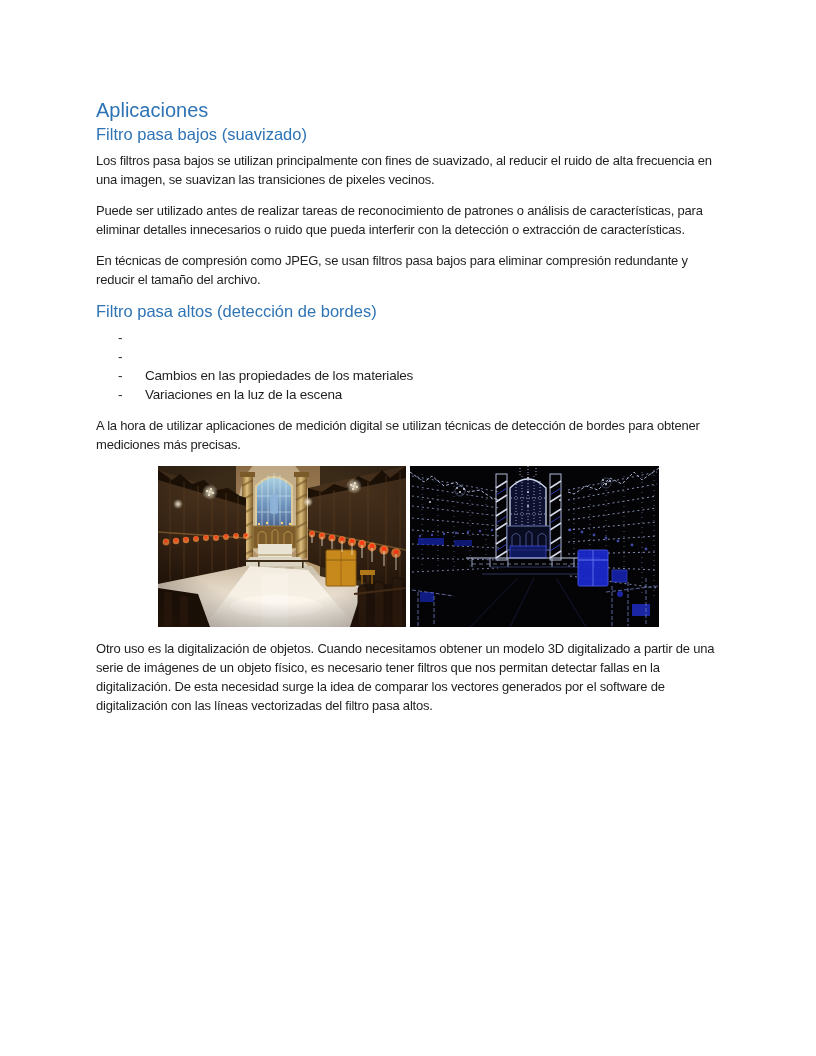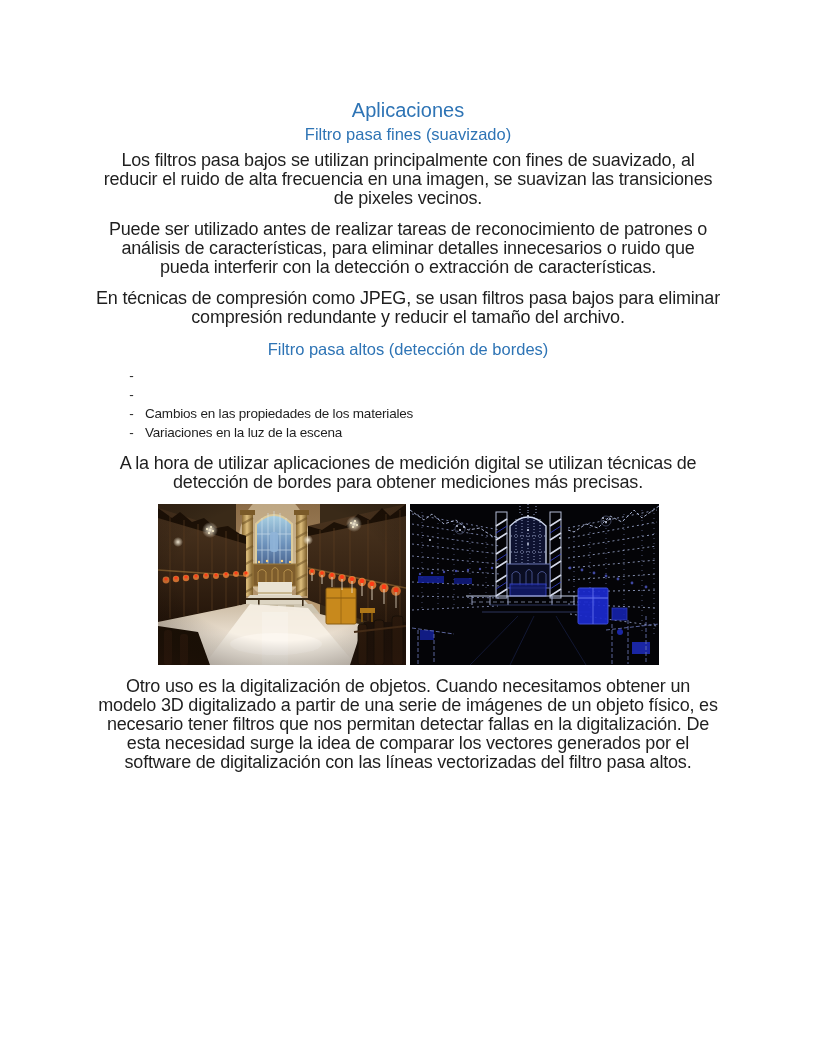--- a/index.html
+++ b/index.html
@@ -8,41 +8,40 @@
     font-family:"Liberation Sans",sans-serif;
     color:#1f1f1f;
     -webkit-font-smoothing:antialiased;
   }
   .page{
     box-sizing:border-box;
     width:816px;height:1056px;
     padding:99px 96px 40px 96px;
     background:#ffffff;
     overflow:hidden;
-    text-align:center;
   }
   .doc-title{
     color:#2E74B5;
     font-size:20px;
     font-weight:400;
     line-height:22px;
     margin:0 0 3px 0;
     letter-spacing:0;
   }
   h2.h2{
     color:#2E74B5;
     font-size:16.5px;
     font-weight:400;
     line-height:20px;
     margin:8px 0 7px 0;
   }
   h2.h2.first{margin-top:3px;}
   p.body-p{
     margin:0 0 12px 0;
-    font-size:18px;
+    font-size:13px;
     line-height:19px;
     letter-spacing:-0.2px;
   }
   ul.dash-list{
     list-style:none;
     margin:0 0 12px 0;
     padding:0;
   }
   ul.dash-list li{
     display:flex;
@@ -74,21 +73,21 @@
   .figure.wide{width:249px;}
   .figure svg{display:block;width:100%;height:100%;}
 </style>
 </head>
 <body>
 
 <div class="page">
 
   <h1 class="doc-title">Aplicaciones</h1>
 
-  <h2 class="h2 first">Filtro pasa fines (suavizado)</h2>
+  <h2 class="h2 first">Filtro pasa bajos (suavizado)</h2>
   <p class="body-p">Los filtros pasa bajos se utilizan principalmente con fines de suavizado, al reducir el ruido de alta frecuencia en una imagen, se suavizan las transiciones de pixeles vecinos.</p>
   <p class="body-p">Puede ser utilizado antes de realizar tareas de reconocimiento de patrones o análisis de características, para eliminar detalles innecesarios o ruido que pueda interferir con la detección o extracción de características.</p>
   <p class="body-p">En técnicas de compresión como JPEG, se usan filtros pasa bajos para eliminar compresión redundante y reducir el tamaño del archivo.</p>
 
   <h2 class="h2">Filtro pasa altos (detección de bordes)</h2>
 
   <ul class="dash-list">
     <li>
       <span class="li-marker">-</span>
     </li>

